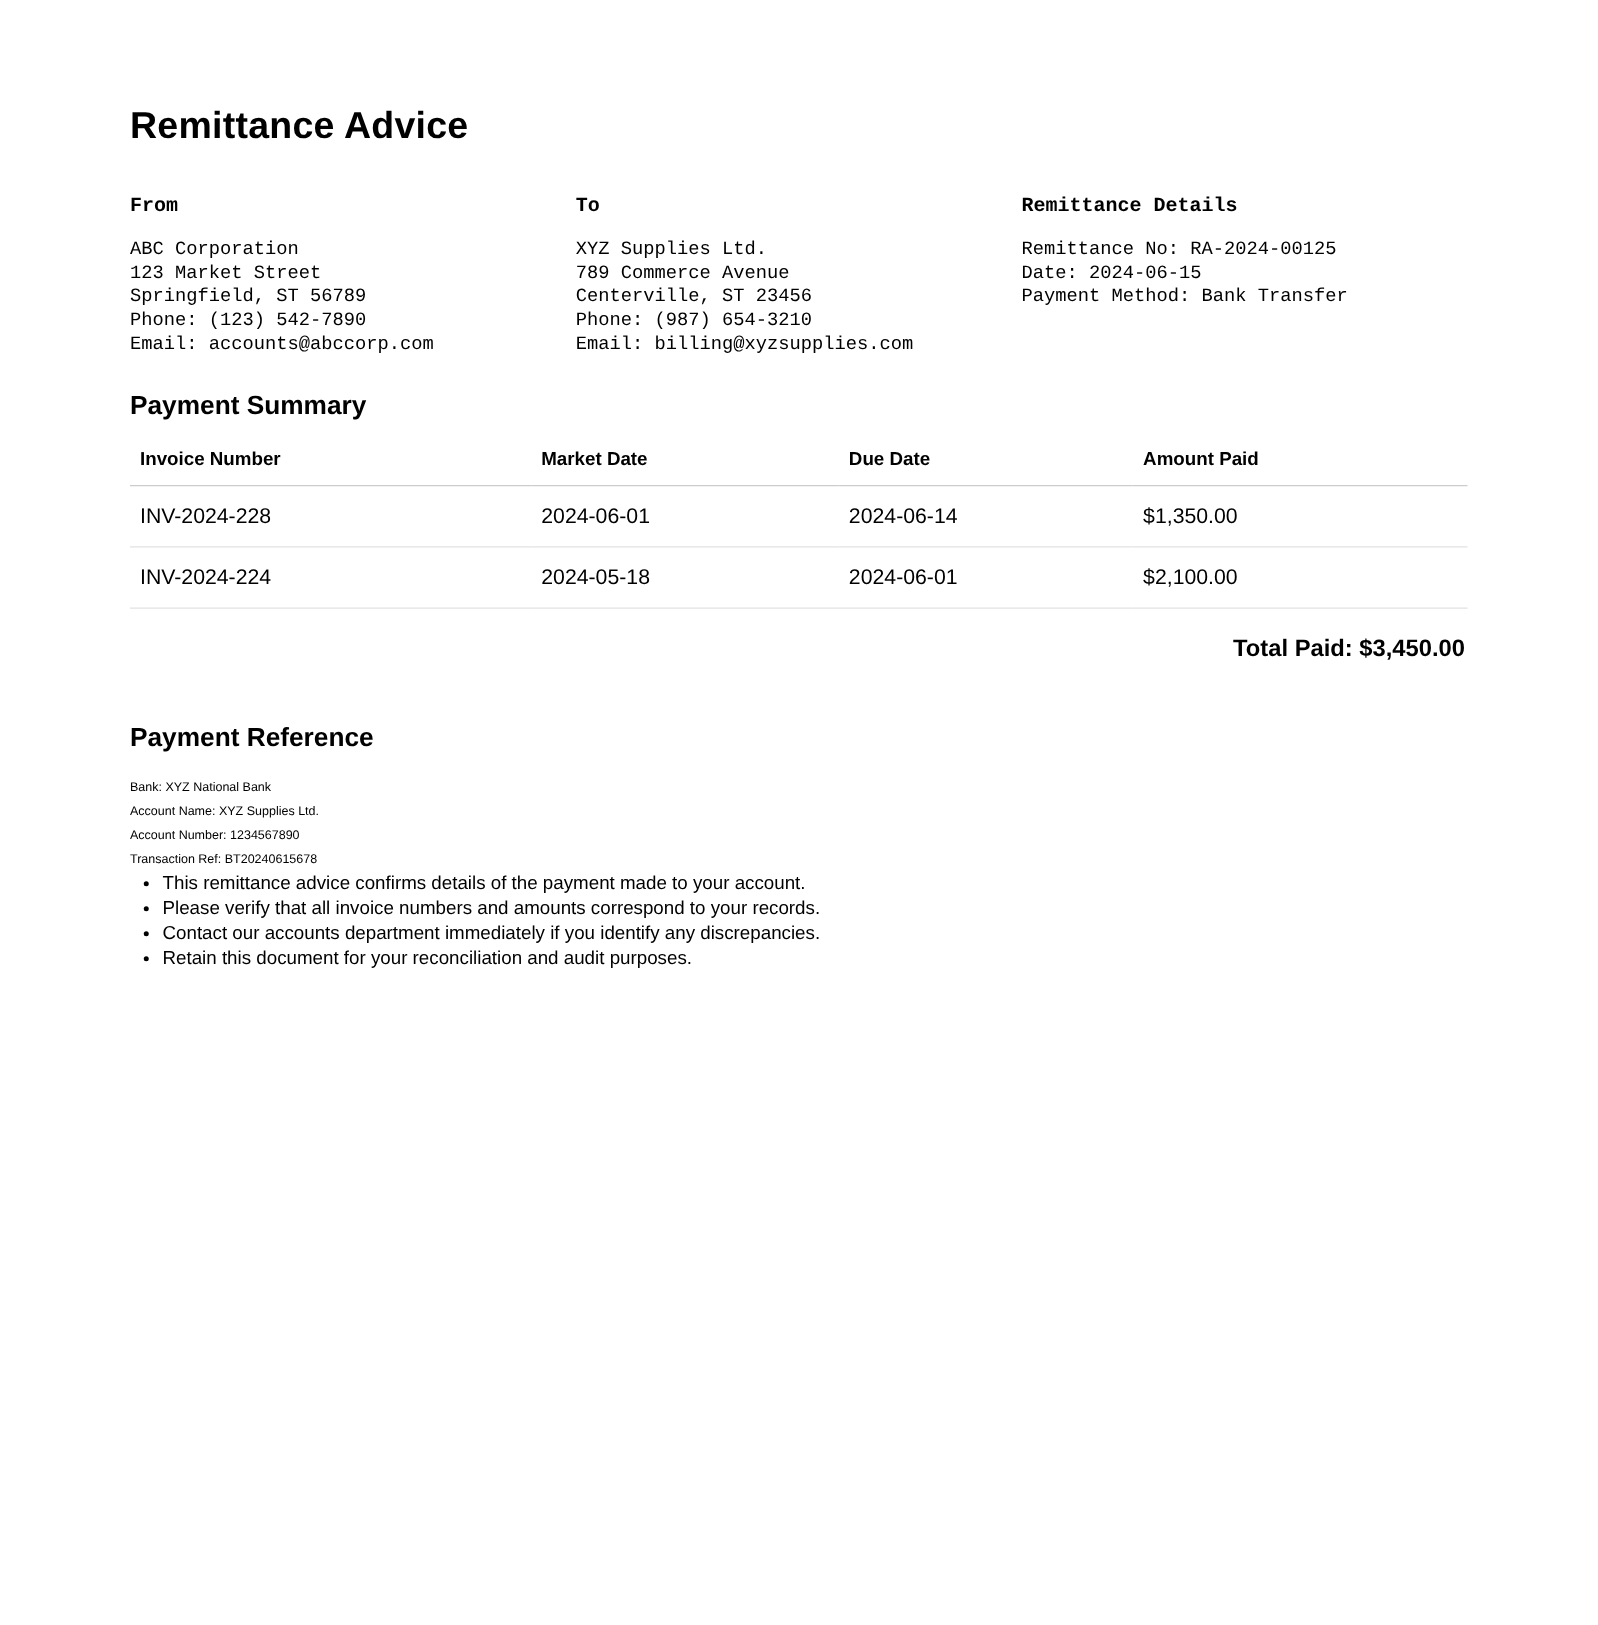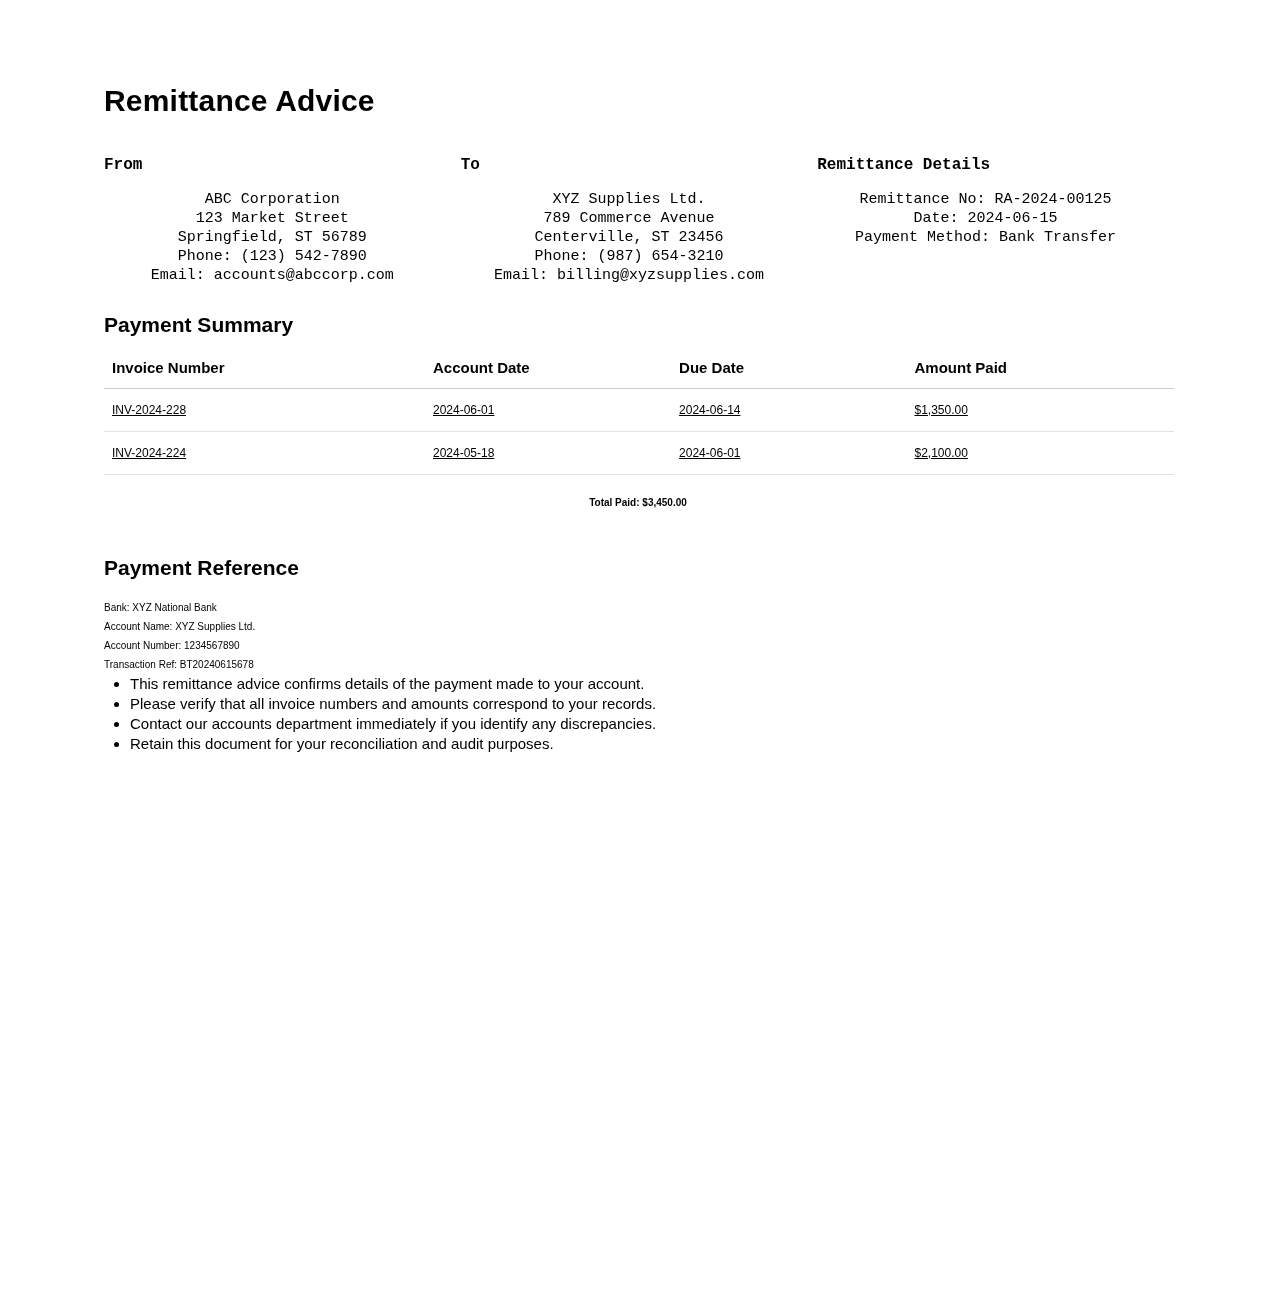--- a/index.html
+++ b/index.html
@@ -37,53 +37,51 @@
   }
   .party-col h2 {
     font-size: 16px;
     font-weight: bold;
     margin: 0 0 16px 0;
   }
   .party-col .line {
     font-size: 15px;
     line-height: 19px;
     margin: 0;
-    text-align: center;
   }
   h2.section-title {
     font-size: 21px;
     font-weight: bold;
     margin: 28px 0 22px 0;
   }
   table.summary {
     width: 100%;
     border-collapse: collapse;
     margin-bottom: 10px;
   }
   table.summary th {
     text-align: left;
     font-size: 15px;
     font-weight: bold;
     padding: 0 8px 12px 8px;
     border-bottom: 1px solid #cccccc;
   }
   table.summary td {
     text-align: left;
-    font-size: 12px;
+    font-size: 17px;
     padding: 14px 8px 14px 8px;
     border-bottom: 1px solid #e2e2e2;
-    text-decoration: underline;
   }
   table.summary th:nth-child(1), table.summary td:nth-child(1) { width: 30%; }
   table.summary th:nth-child(2), table.summary td:nth-child(2) { width: 23%; }
   table.summary th:nth-child(3), table.summary td:nth-child(3) { width: 22%; }
   table.summary th:nth-child(4), table.summary td:nth-child(4) { width: 25%; }
   .total-row {
-    text-align: center;
-    font-size: 10px;
+    text-align: right;
+    font-size: 19px;
     font-weight: bold;
     margin: 22px 0 0 0;
     padding-right: 2px;
   }
   h2.ref-title {
     font-size: 21px;
     font-weight: bold;
     margin: 48px 0 18px 0;
   }
   .ref-line {
@@ -141,21 +139,21 @@
     </div>
 
   </div>
 
   <h2 class="section-title">Payment Summary</h2>
 
   <table class="summary">
     <thead>
       <tr>
         <th>Invoice Number</th>
-        <th>Account Date</th>
+        <th>Market Date</th>
         <th>Due Date</th>
         <th>Amount Paid</th>
       </tr>
     </thead>
     <tbody>
       <tr>
         <td>INV-2024-228</td>
         <td>2024-06-01</td>
         <td>2024-06-14</td>
         <td>$1,350.00</td>

